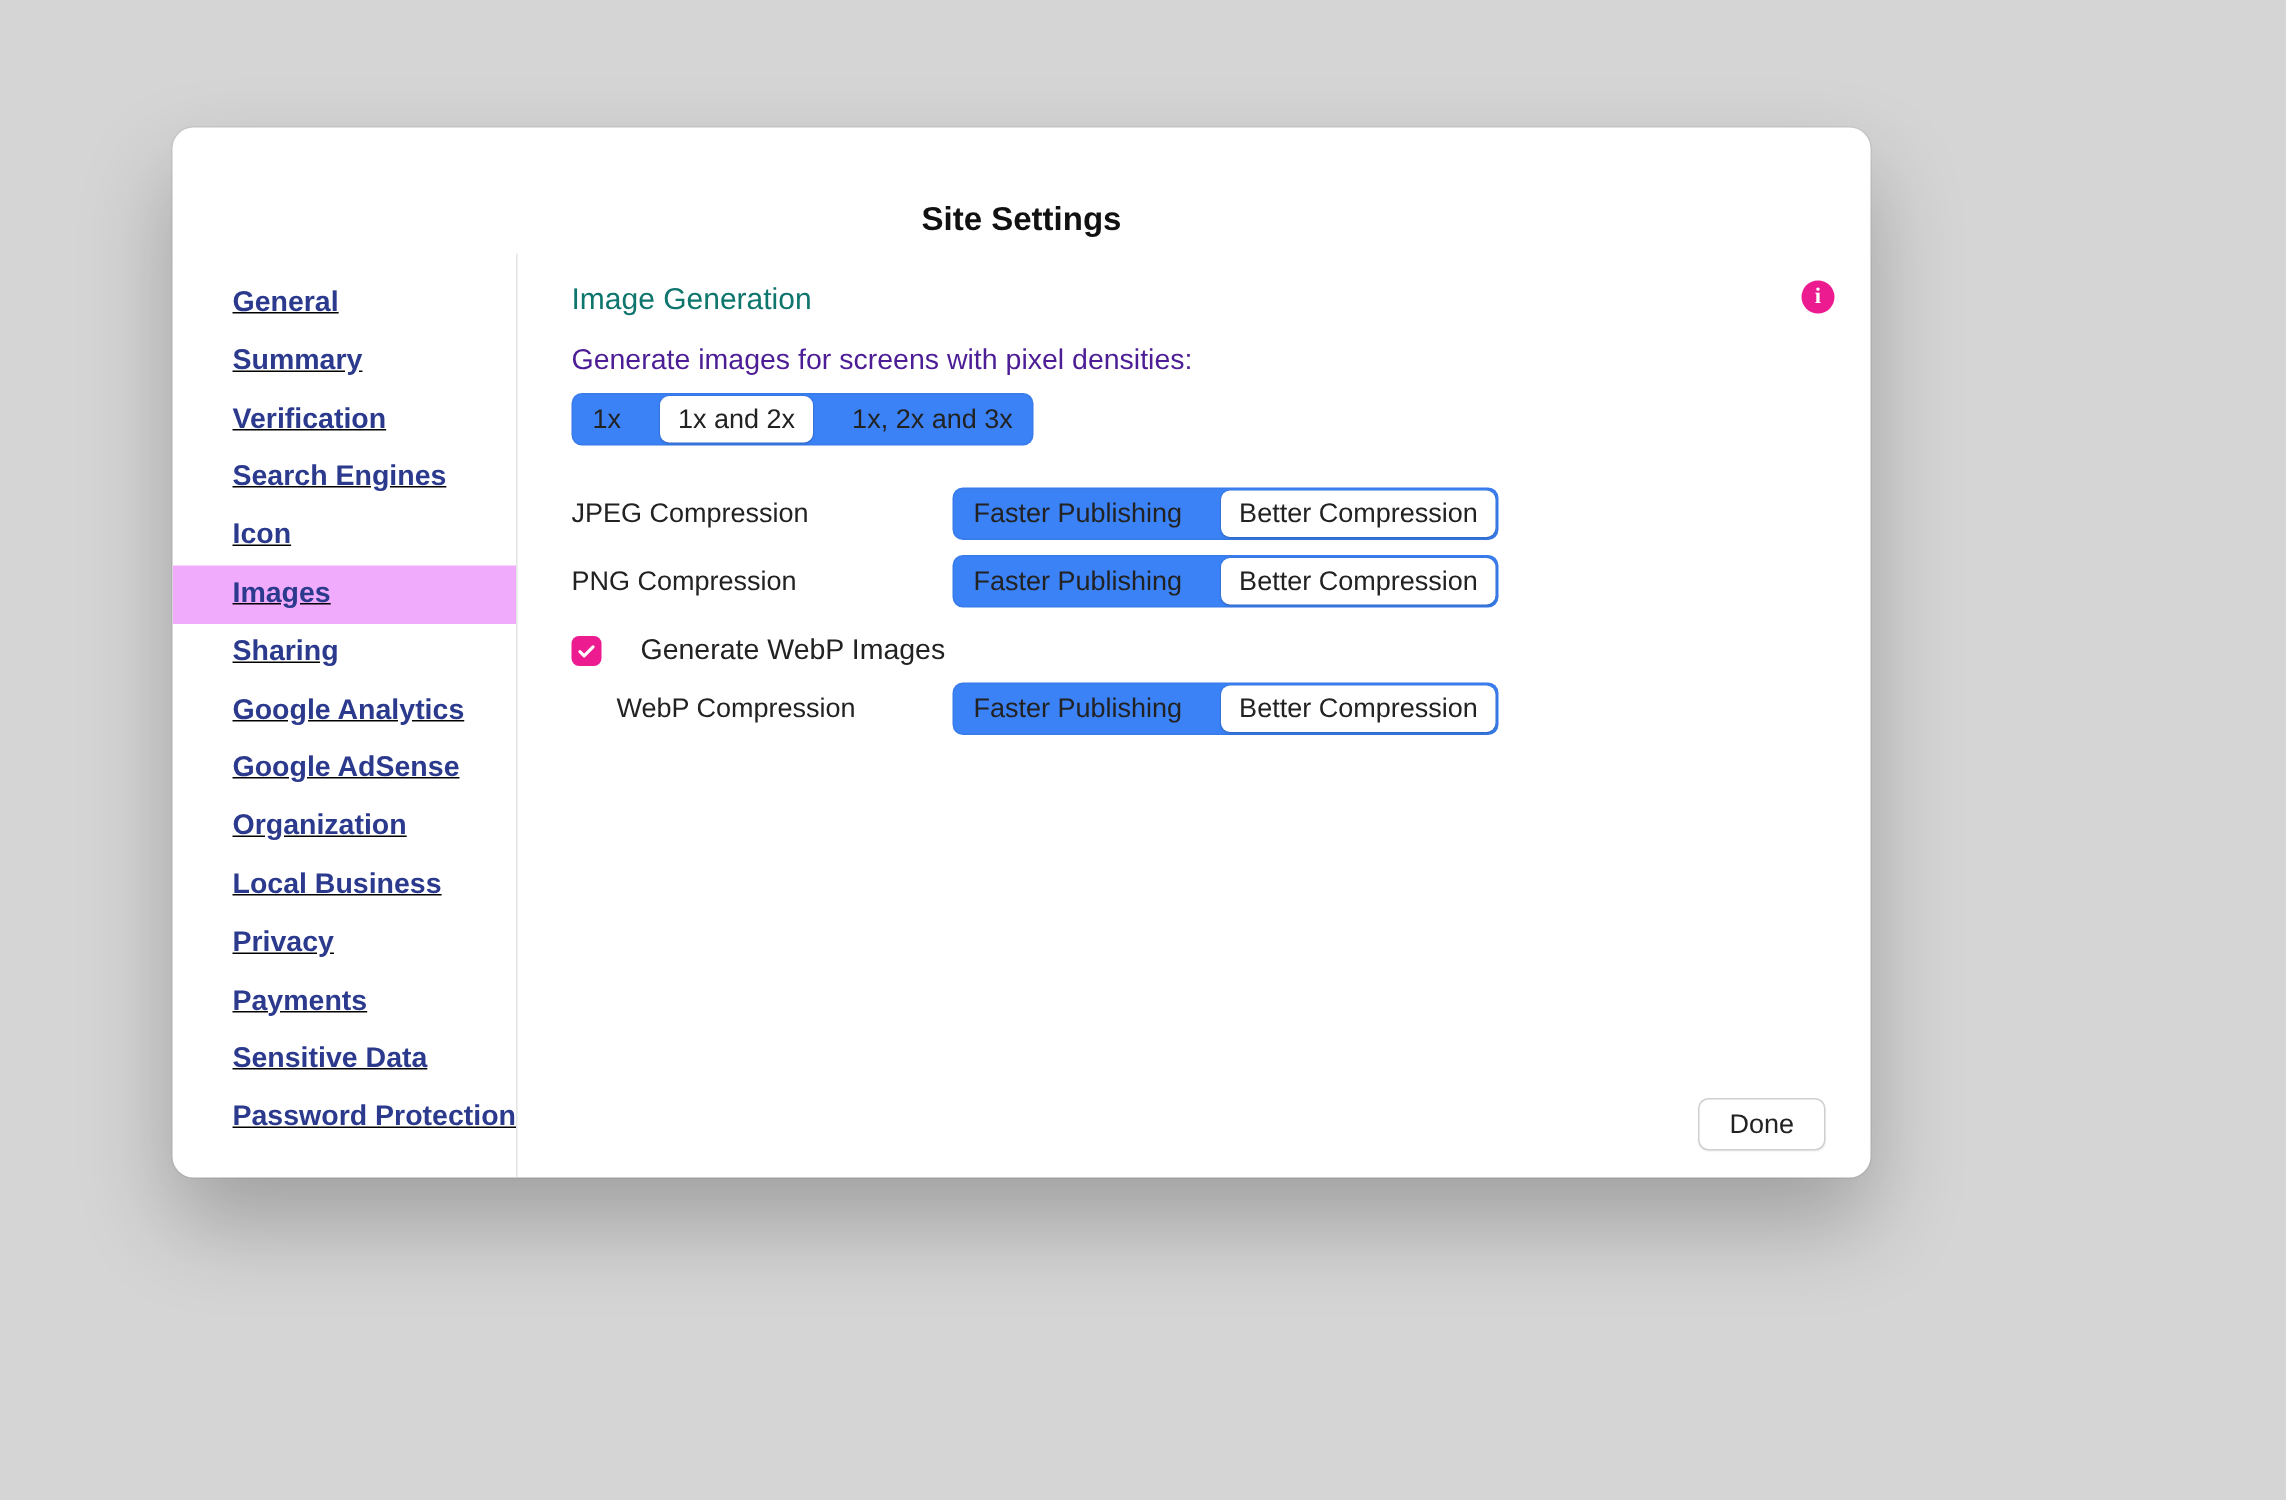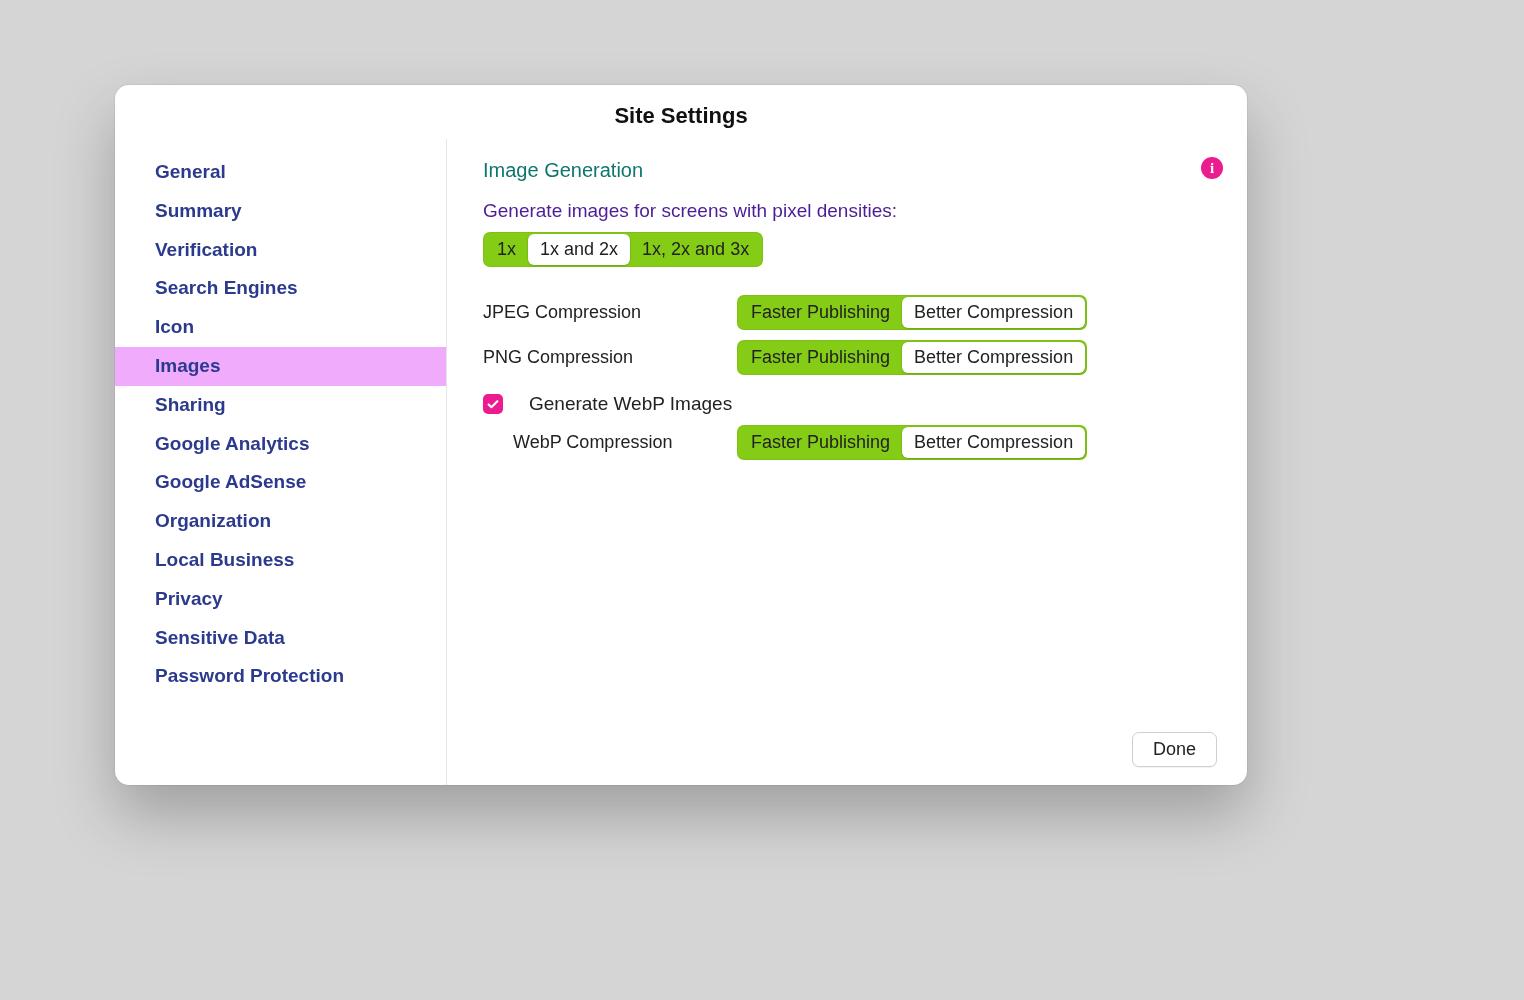--- a/index.html
+++ b/index.html
@@ -21,38 +21,40 @@
     background: #ffffff;
     border-radius: 14px;
     box-shadow: 0 30px 60px rgba(0,0,0,0.25), 0 0 0 1px rgba(0,0,0,0.05);
     overflow: hidden;
     display: flex;
     flex-direction: column;
   }
   .titlebar {
     text-align: center;
     padding: 18px 0 10px 0;
+    margin-top: 30px;
   }
   .titlebar h1 {
     font-size: 22px;
     font-weight: 700;
     color: #111;
   }
   .body {
     flex: 1;
     display: flex;
     overflow: hidden;
     position: relative;
   }
   .sidebar {
-    width: 332px;
+    width: 230px;
     border-right: 1px solid #e4e4e4;
     overflow-y: auto;
     padding-top: 14px;
     padding-bottom: 14px;
+    text-decoration: underline;
   }
   .sidebar-item {
     padding: 8px 0 8px 40px;
     font-size: 19px;
     font-weight: 600;
     color: #2c3a8e;
     cursor: pointer;
     line-height: 1.2;
   }
   .sidebar-item.active {
@@ -71,24 +73,25 @@
     margin-bottom: 18px;
   }
   .subtext {
     font-size: 19px;
     color: #4c1d95;
     margin-bottom: 10px;
   }
   .seg-group {
     display: inline-flex;
     border-radius: 7px;
-    background: #84cc16;
+    background: #3b82f6;
     padding: 2px;
     margin-bottom: 28px;
     box-shadow: inset 0 0 0 1px rgba(0,0,0,0.05);
+    gap: 14px;
   }
   .seg-btn {
     border: none;
     background: transparent;
     padding: 5px 12px;
     font-size: 18px;
     color: #222;
     border-radius: 6px;
     cursor: pointer;
     position: relative;
@@ -185,20 +188,21 @@
         <div class="sidebar-item">Verification</div>
         <div class="sidebar-item">Search Engines</div>
         <div class="sidebar-item">Icon</div>
         <div class="sidebar-item active">Images</div>
         <div class="sidebar-item">Sharing</div>
         <div class="sidebar-item">Google Analytics</div>
         <div class="sidebar-item">Google AdSense</div>
         <div class="sidebar-item">Organization</div>
         <div class="sidebar-item">Local Business</div>
         <div class="sidebar-item">Privacy</div>
+        <div class="sidebar-item">Payments</div>
         <div class="sidebar-item">Sensitive Data</div>
         <div class="sidebar-item">Password Protection</div>
       </div>
     <div class="content">
       <div class="info-icon">i</div>
 
       <div class="section-title">Image Generation</div>
 
       <div class="subtext">Generate images for screens with pixel densities:</div>
       <div class="seg-group" id="density-seg">

